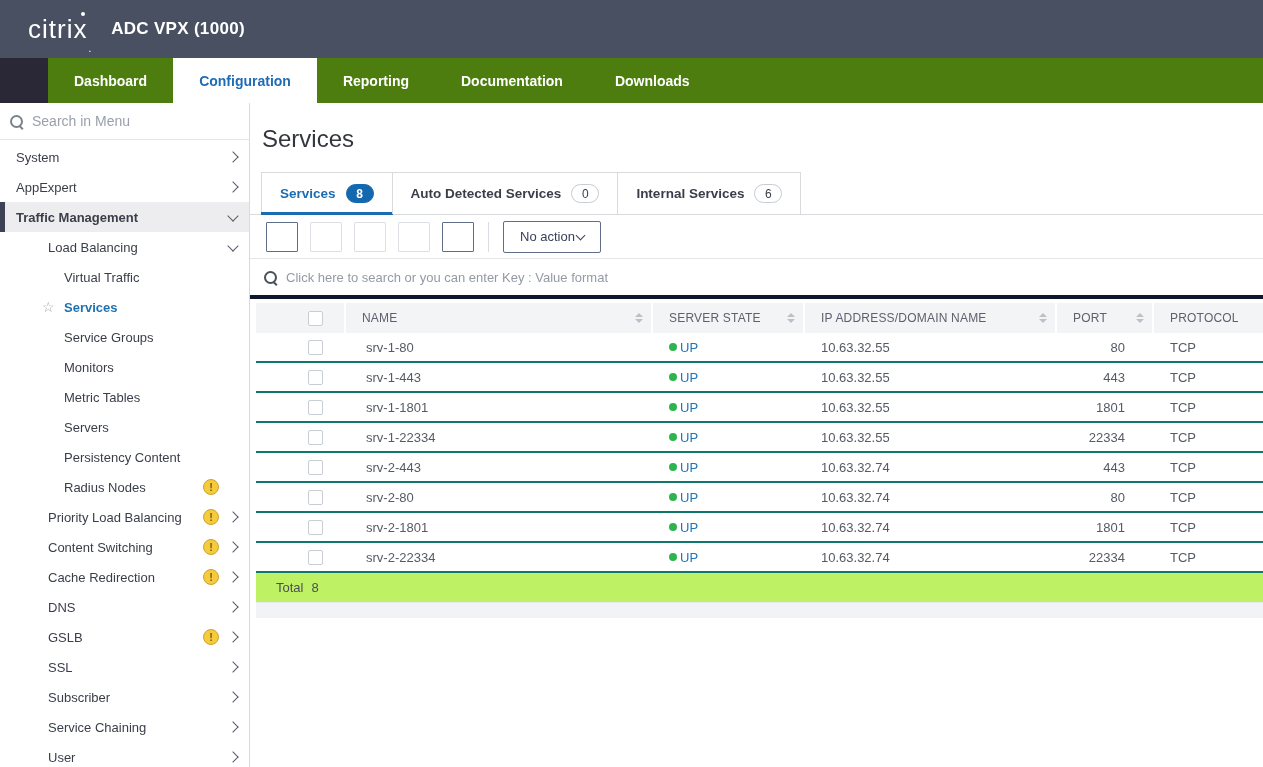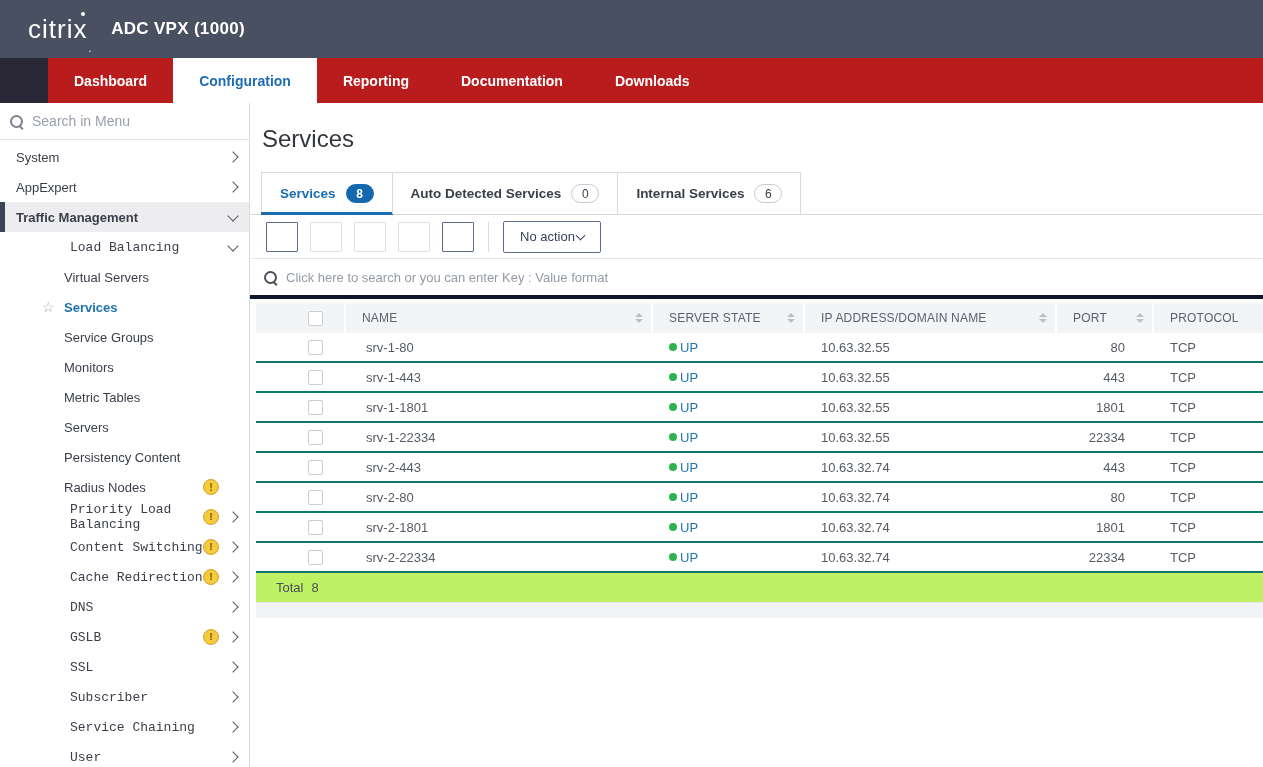--- a/index.html
+++ b/index.html
@@ -7,21 +7,21 @@
     font-family:"Liberation Sans","DejaVu Sans",sans-serif; background:#fff; color:#33373e; }
 
   
   .top-header { height:58px; background:#485062; display:flex; align-items:center; padding-left:28px; }
   .logo { position:relative; color:#fff; font-size:26px; font-weight:400; letter-spacing:1px; line-height:1; }
   .logo .x-dot { position:absolute; right:2px; top:-4px; width:4px; height:4px; background:#fff; border-radius:50%; }
   .logo-tm { color:#fff; font-size:10px; margin-left:1px; align-self:flex-end; padding-bottom:4px; }
   .app-title { color:#fff; font-size:17px; font-weight:bold; margin-left:20px; letter-spacing:0.3px; }
 
   
-  .nav-bar { height:45px; background:#b91c1c; display:flex; align-items:stretch; }
+  .nav-bar { height:45px; background:#4d7c0f; display:flex; align-items:stretch; }
   .nav-spacer { width:48px; background:#2a2837; }
   .nav-tab { display:flex; align-items:center; padding:0 26px; color:#fff; font-size:14px; font-weight:bold; cursor:pointer; }
   .nav-tab.is-active { background:#fff; color:#1f6cb4; }
   .nav-tab:first-of-type { background:#3b374a; }
   .nav-tab:first-of-type.is-active { background:#fff; }
 
   
   .app { display:flex; height:679px; }
   .sidebar { width:250px; flex-shrink:0; border-right:1px solid #d9dbdf; background:#fff; overflow:hidden; }
   .main { flex:1; overflow:hidden; }
@@ -30,21 +30,21 @@
   .side-search { height:37px; display:flex; align-items:center; padding:0 10px; border-bottom:1px solid #e4e6ea; }
   .mag-icon { position:relative; width:13px; height:13px; flex-shrink:0; margin-right:9px; }
   .mag-icon::before { content:''; position:absolute; left:0; top:0; width:9px; height:9px; border:2px solid #7c818c; border-radius:50%; }
   .mag-icon::after { content:''; position:absolute; left:10px; top:10px; width:5px; height:2px; background:#7c818c; transform:rotate(45deg); transform-origin:0 0; }
   .side-search input { border:none; outline:none; font-size:14px; color:#4d7c0f; width:100%; font-family:inherit; }
   .side-search input::placeholder { color:#9aa0ab; }
 
   .side-menu { padding-top:2px; }
   .side-item { position:relative; height:30px; display:flex; align-items:center; font-size:13px; color:#3a3e49; cursor:pointer; }
   .side-item.lvl-1 { padding-left:16px; }
-  .side-item.lvl-2 { padding-left:70px;font-family:Liberation Mono, monospace; }
+  .side-item.lvl-2 { padding-left:48px; }
   .side-item.lvl-3 { padding-left:64px; }
   .side-item.is-selected { background:#ededef; font-weight:bold; }
   .side-item.is-selected::before { content:''; position:absolute; left:0; top:0; bottom:0; width:5px; background:#3d4254; }
   .side-item.is-active .side-label { color:#1f72b0; font-weight:bold; }
   .side-item .star { display:none; position:absolute; left:42px; color:#a3a8b1; font-size:14px; }
   .side-item.is-starred .star { display:block; }
   .side-item .warn { display:none; position:absolute; right:30px; width:16px; height:16px; border-radius:50%;
     background:#f5ca3d; border:1px solid #cda42d; color:#7a6210; font-size:11px; font-weight:bold;
     align-items:center; justify-content:center; line-height:1; }
   .side-item.is-warning .warn { display:flex; }
@@ -173,21 +173,21 @@
           <span class="chev"></span>
         </div>
         <div class="side-item lvl-2 chev-down">
 
           <span class="side-label">Load Balancing</span>
 
           <span class="chev"></span>
         </div>
         <div class="side-item lvl-3">
 
-          <span class="side-label">Virtual Servers</span>
+          <span class="side-label">Virtual Traffic</span>
 
         </div>
         <div class="side-item lvl-3 is-starred is-active">
           <span class="star">☆</span>
           <span class="side-label">Services</span>
 
         </div>
         <div class="side-item lvl-3">
 
           <span class="side-label">Service Groups</span>

